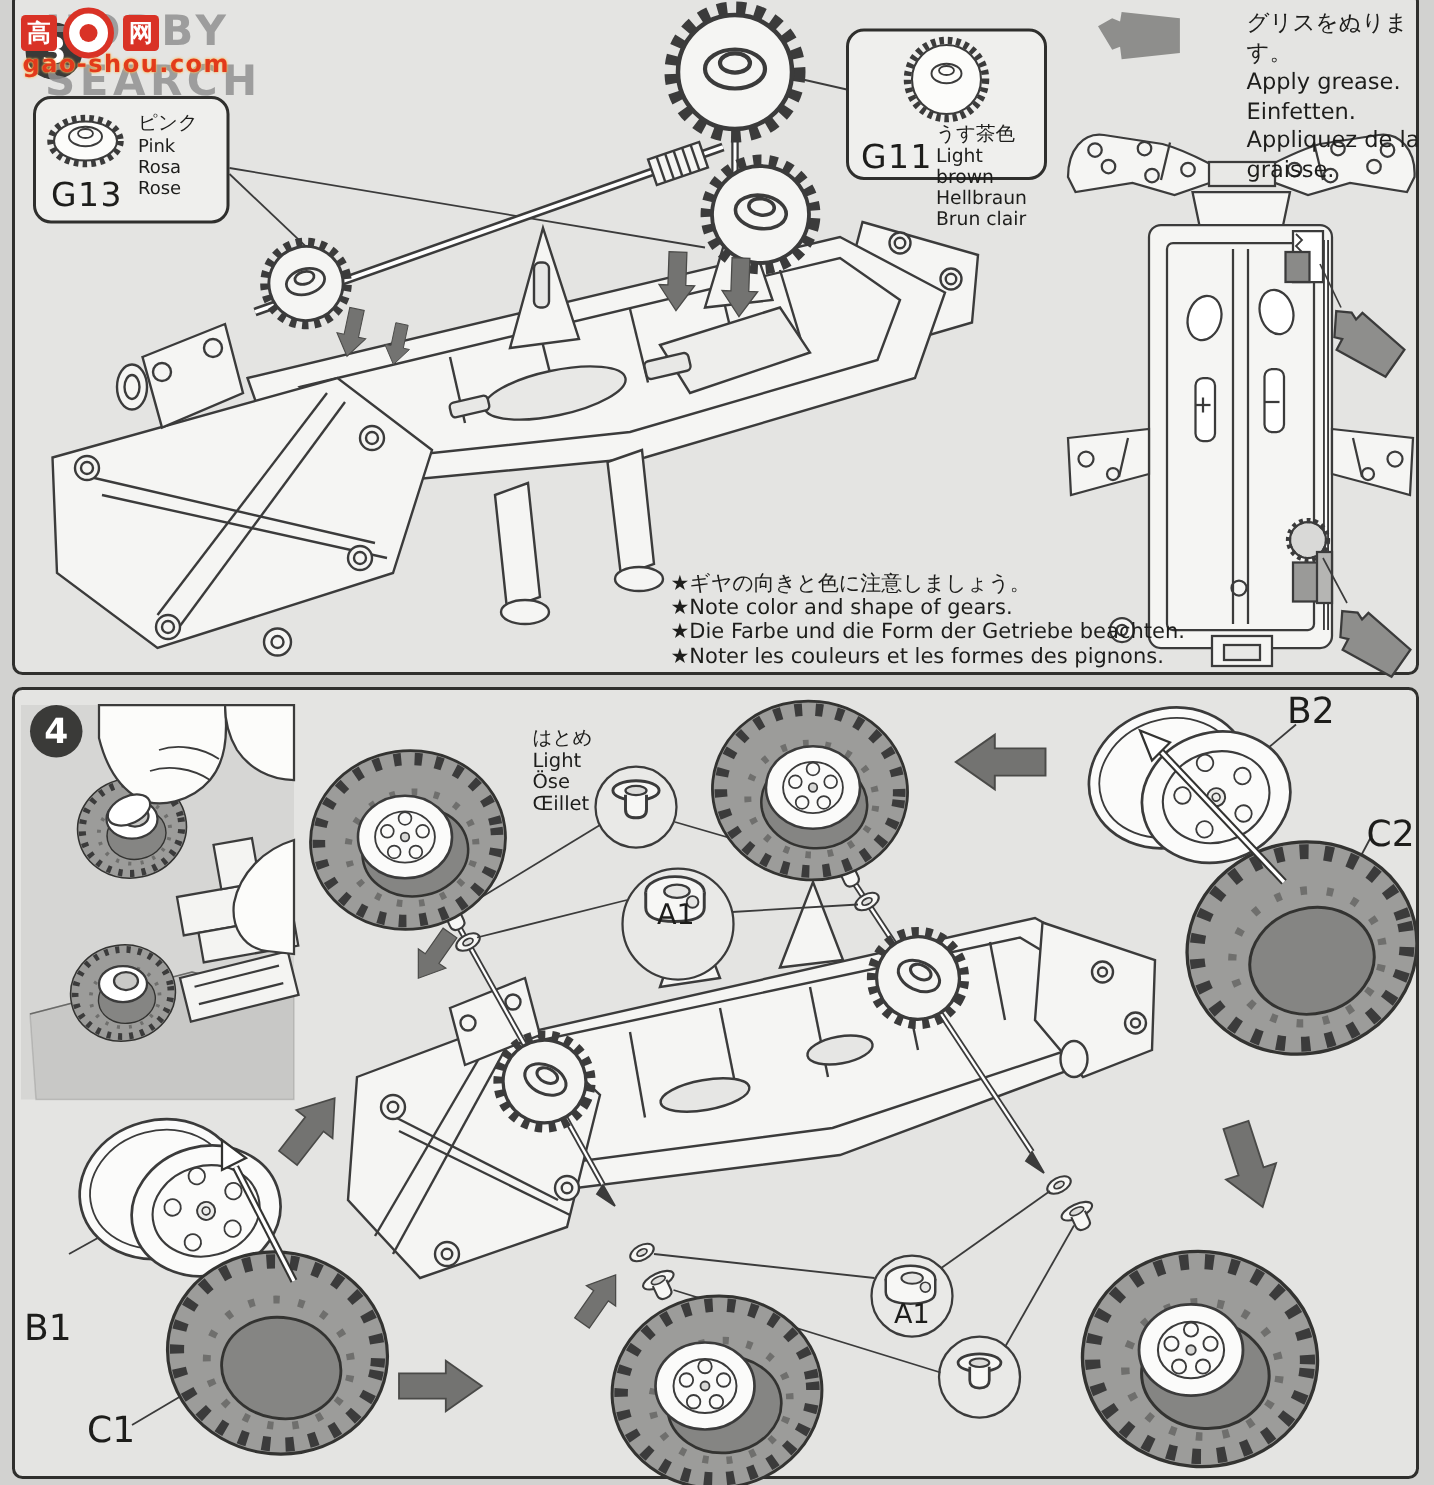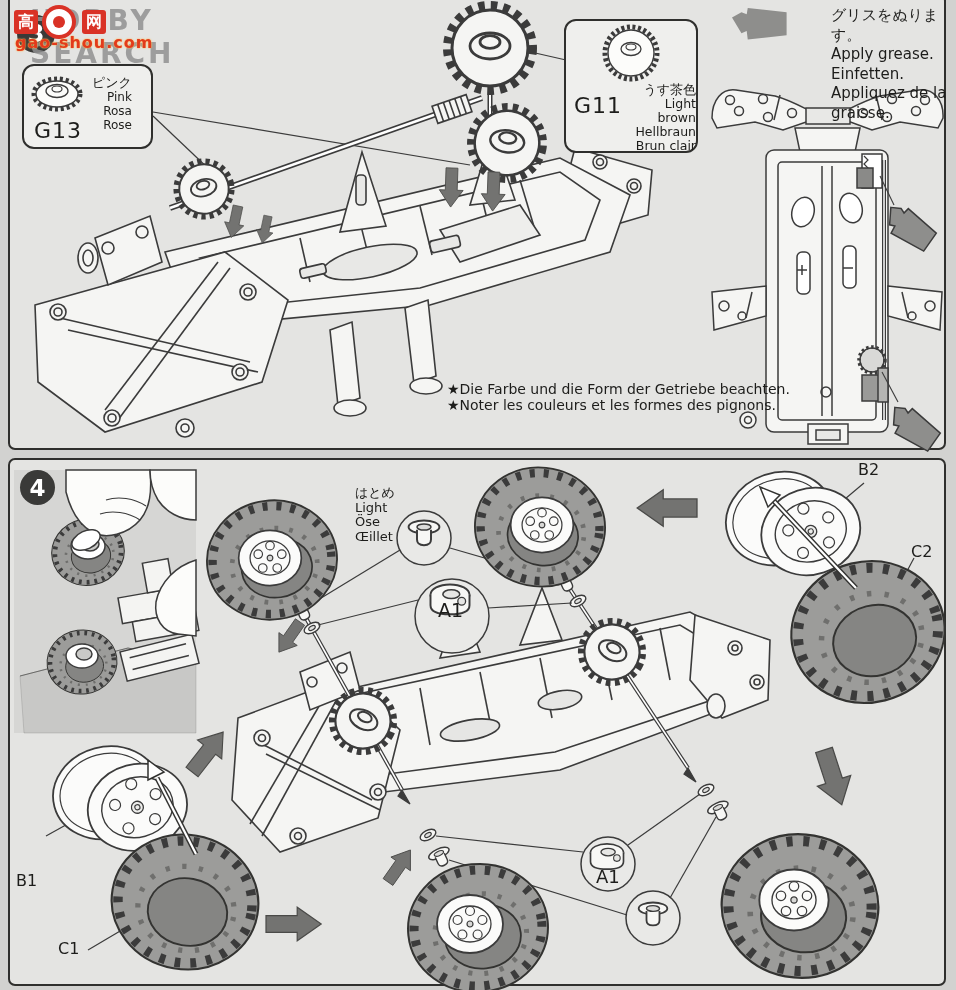--- a/index.html
+++ b/index.html
@@ -22,34 +22,34 @@
     border-radius:50%;display:flex;align-items:center;justify-content:center;
     font-weight:bold;
   }
   #badge-3{left:17px;top:15px;width:38px;height:38px;font-size:24px;}
   #badge-4{left:20px;top:470px;width:35px;height:35px;font-size:23px;}
   .part-box{
     position:absolute;z-index:4;background:#efefed;border:2px solid #2f2f2d;
     border-radius:12px;box-sizing:border-box;padding:5px 6px;
   }
   #box-g13{left:22px;top:64px;width:131px;height:85px;}
-  #box-g11{left:564px;top:19px;width:134px;height:134px;}
+  #box-g11{left:564px;top:19px;width:134px;height:101px;}
   .part-id{font-size:22px;color:#1d1d1b;letter-spacing:1px;}
-  .color-lines{font-size:12px;line-height:14px;text-align:right;}
+  .color-lines{font-size:12px;line-height:14px;}
   #box-g13 .color-lines{position:absolute;left:68px;top:10px;}
   #box-g13 .part-id{position:absolute;left:10px;top:52px;}
   #box-g13 svg{position:absolute;left:6px;top:6px;}
   #box-g11 .color-lines{position:absolute;left:58px;top:62px;font-size:12.5px;line-height:14px;}
   #box-g11 .part-id{position:absolute;left:8px;top:72px;}
   #box-g11 svg{position:absolute;left:28px;top:2px;}
   .jp{font-size:13px;}
   #grease-note{position:absolute;left:800px;top:6px;z-index:4;font-size:15px;line-height:19.5px;margin-left:31px;}
   #gear-notes{position:absolute;left:447px;top:381px;z-index:4;font-size:14px;line-height:16.2px;}
   #eyelet-note{position:absolute;left:355px;top:486px;z-index:4;font-size:13px;line-height:14.6px;}
-  .part-label{position:absolute;z-index:4;font-size:16px;color:#1d1d1b;}
+  .part-label{position:absolute;z-index:4;font-size:24px;color:#1d1d1b;}
   #label-b2{left:858px;top:460px;}
   #label-c2{left:911px;top:542px;}
   #label-b1{left:16px;top:823px;margin-top:48px;}
   #label-c1{left:58px;top:939px;}
   #label-a1-mid{left:438px;top:599px;font-size:19px;}
   #label-a1-low{left:596px;top:866px;font-size:18px;}
   
   #watermark{position:absolute;left:0;top:0;z-index:6;width:260px;height:50px;}
   #wm-brand{
     position:absolute;left:30px;top:4px;font-size:28px;font-weight:bold;
@@ -457,20 +457,22 @@
 </div>
 
 <div id="grease-note">
   <div>グリスをぬります。</div>
   <div>Apply grease.</div>
   <div>Einfetten.</div>
   <div>Appliquez de la graisse.</div>
 </div>
 
 <div id="gear-notes">
+  <div>★ギヤの向きと色に注意しましょう。</div>
+  <div>★Note color and shape of gears.</div>
   <div>★Die Farbe und die Form der Getriebe beachten.</div>
   <div>★Noter les couleurs et les formes des pignons.</div>
 </div>
 
 <div id="eyelet-note">
   <div>はとめ</div>
   <div>Light</div>
   <div>Öse</div>
   <div>Œillet</div>
 </div>

